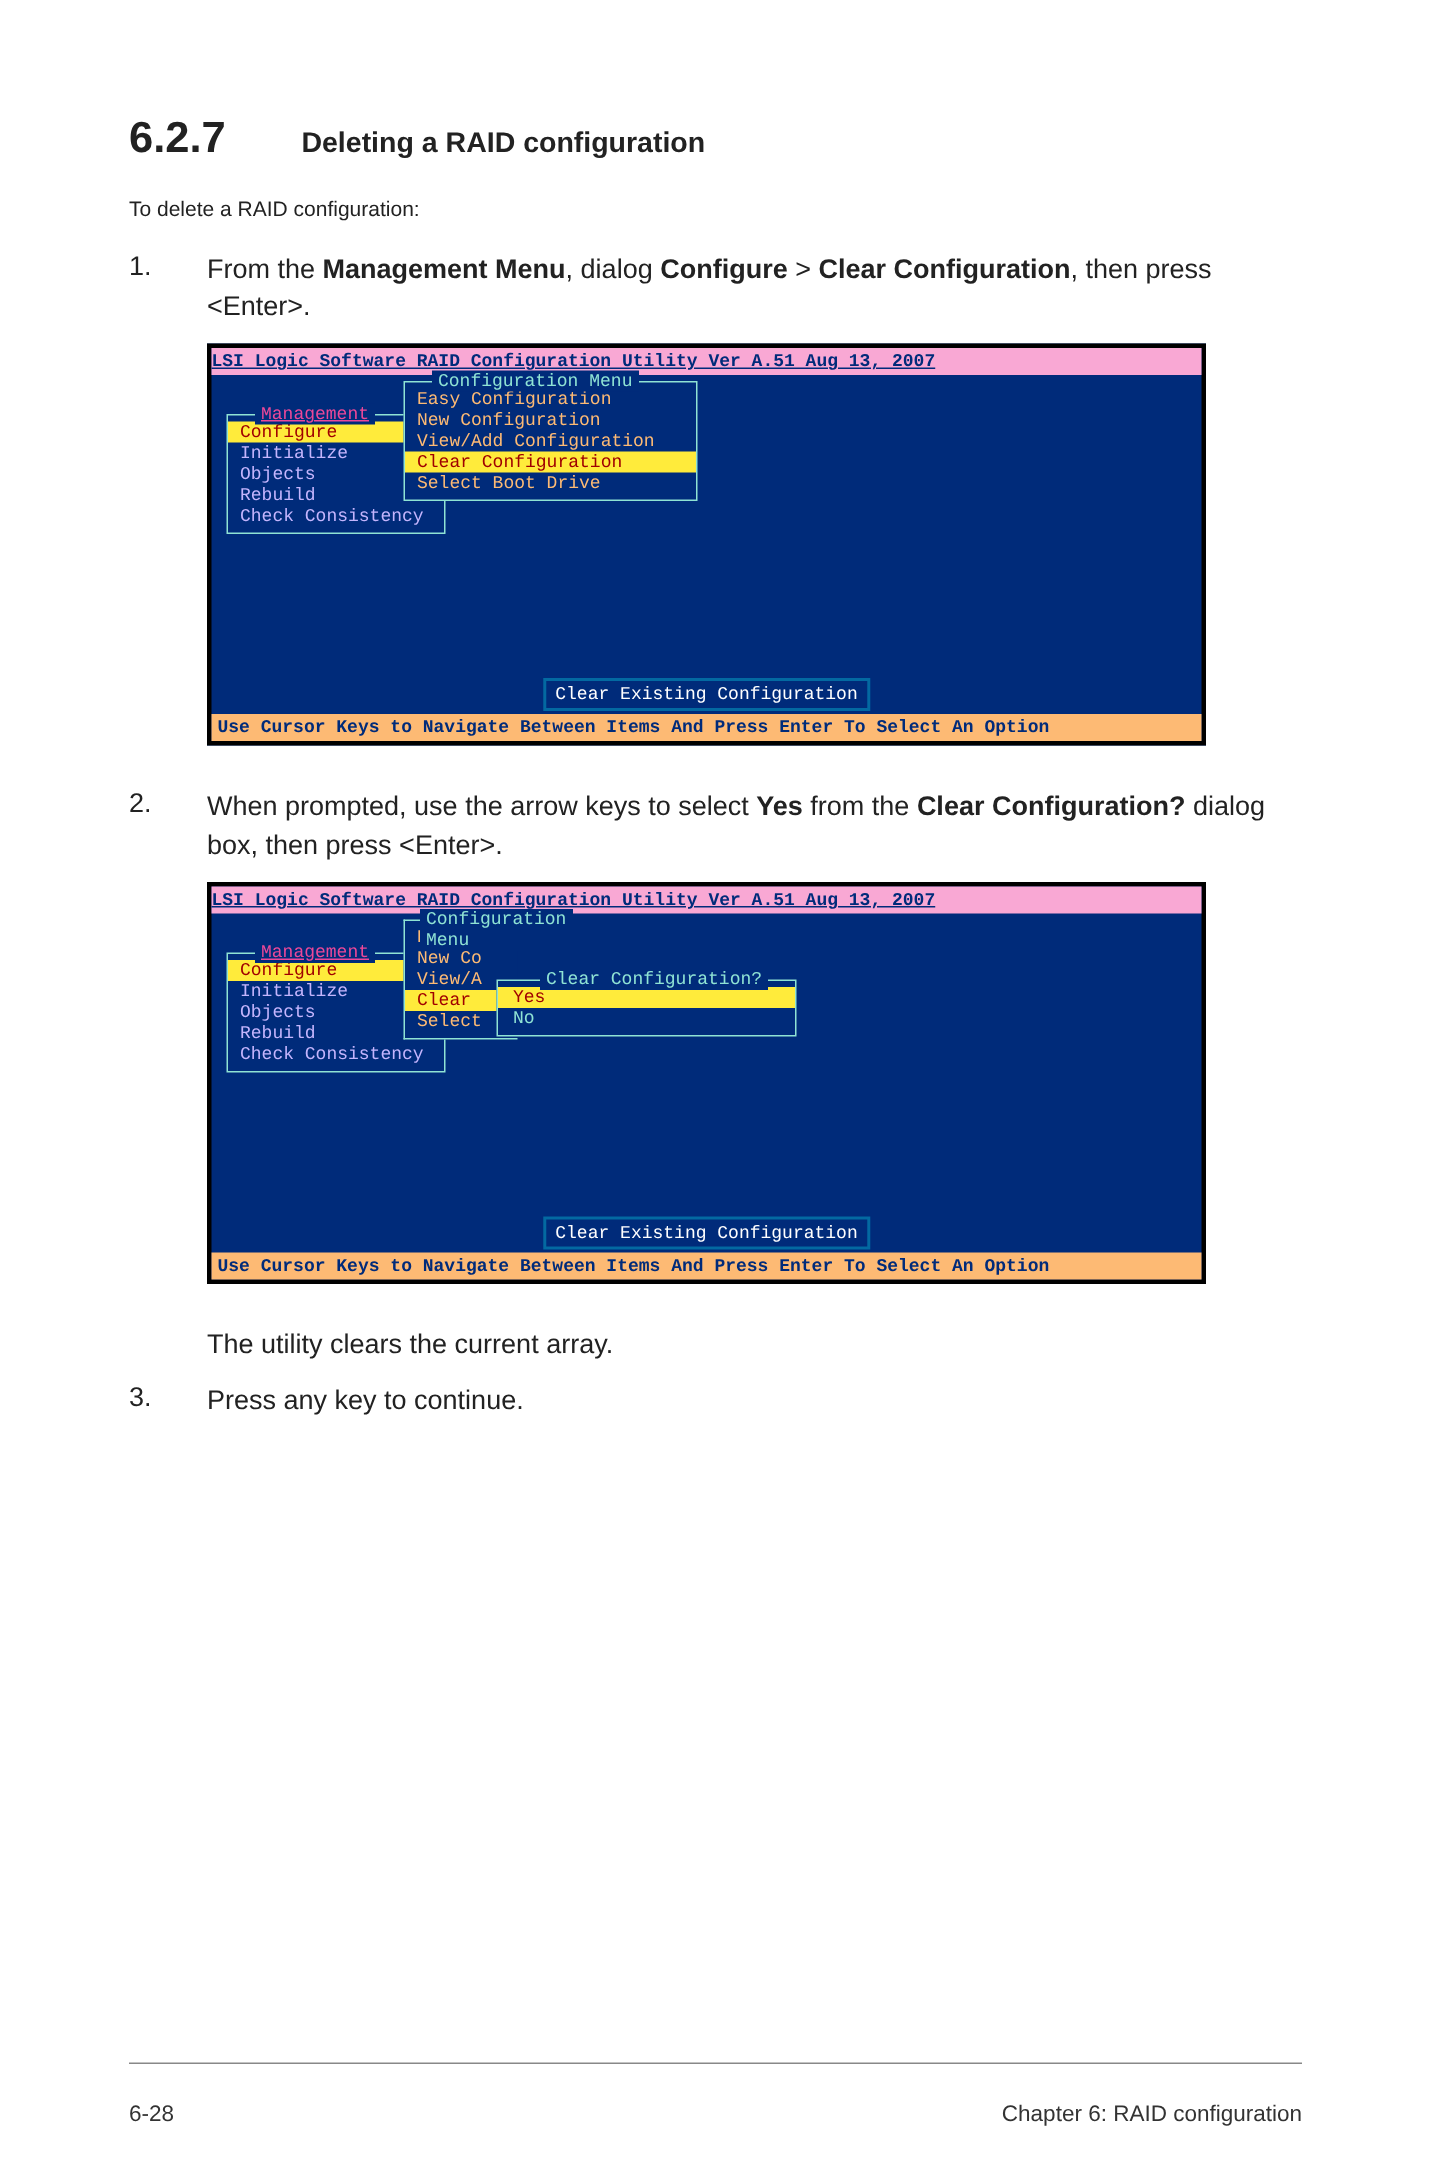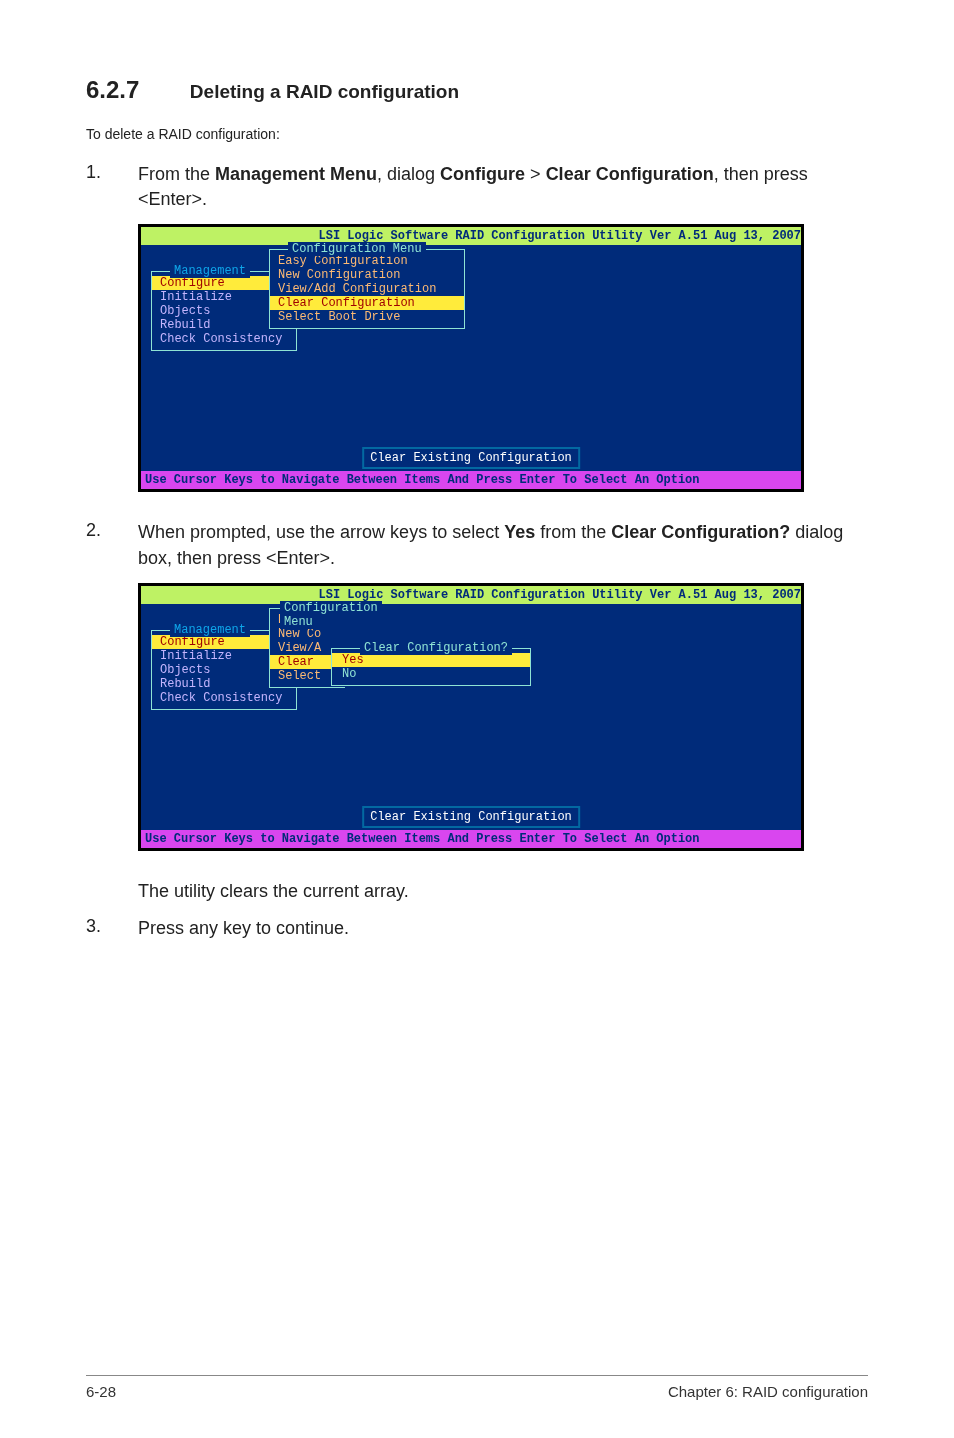--- a/index.html
+++ b/index.html
@@ -5,21 +5,21 @@
   * { box-sizing: border-box; margin: 0; padding: 0; }
   body {
     width: 954px;
     height: 1438px;
     background: #ffffff;
     font-family: Arial, Helvetica, sans-serif;
     color: #222;
     padding: 76px 86px 0 86px;
     position: relative;
   }
-  .section-num { font-size: 24px; font-weight: bold; display: inline-block; margin-right: 46px; }
+  .section-num { font-size: 29px; font-weight: bold; display: inline-block; margin-right: 46px; }
   .section-title { font-size: 19px; font-weight: bold; display: inline-block; }
   .intro { font-size: 14px; margin-top: 22px; margin-bottom: 20px; }
   .step { font-size: 18px; margin-bottom: 12px; display: flex; }
   .step-num { width: 52px; flex: 0 0 52px; }
   .step-text { flex: 1; line-height: 1.4; }
   .b { font-weight: bold; }
 
   
   .console {
     margin-left: 52px;
@@ -27,30 +27,31 @@
     height: 268px;
     border: 3px solid #000;
     background: #002b7a; 
     font-family: "Courier New", monospace;
     font-size: 12px;
     color: #8fe3d4;
     position: relative;
     margin-bottom: 28px;
   }
   .console .titlebar {
-    background: #bef264;
+    background: #f9a8d4;
     color: #002b7a;
     font-weight: bold;
     padding: 2px 0;
-    text-align: right;
+    text-align: left;
+    text-decoration: underline;
   }
   .console .footerbar {
     position: absolute;
     left: 0; right: 0; bottom: 0;
-    background: #d946ef;
+    background: #fdba74;
     color: #002b7a;
     font-weight: bold;
     padding: 2px 4px;
   }
   .console .body {
     position: relative;
     height: 232px;
   }
   
   .mgmt-box {
@@ -60,21 +61,22 @@
     width: 146px;
     border: 1px solid #8fe3d4;
     padding: 4px 0 4px 0;
   }
   .mgmt-box .label {
     position: absolute;
     top: -8px;
     left: 18px;
     background: #002b7a;
     padding: 0 4px;
-    color: #0ea5e9;
+    color: #ec4899;
+    text-decoration: underline;
   }
   .mgmt-item { padding: 0 8px; color: #c4b5fd; }
   .mgmt-item.sel { background: #ffeb3b; color: #a00000; }
   
   .cfg-box {
     position: absolute;
     left: 128px;
     top: 4px;
     width: 196px;
     border: 1px solid #8fe3d4;
@@ -125,21 +127,21 @@
   hr.footer-rule {
     position: absolute;
     left: 86px;
     width: 782px;
     bottom: 62px;
     border: none;
     border-top: 1px solid #888;
   }
   .footer {
     position: absolute;
-    bottom: 38px;
+    bottom: 20px;
     left: 86px;
     right: 86px;
     font-size: 15px;
     color: #333;
     display: flex;
     justify-content: space-between;
   }
 </style>
 </head>
 <body>

